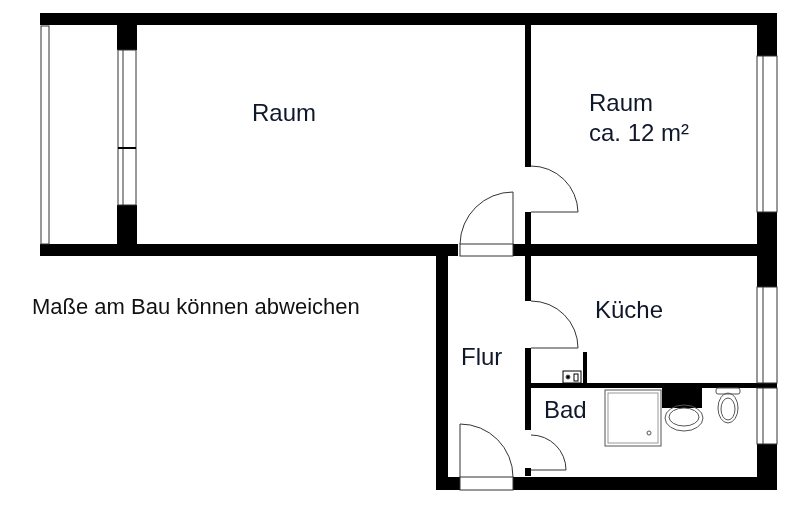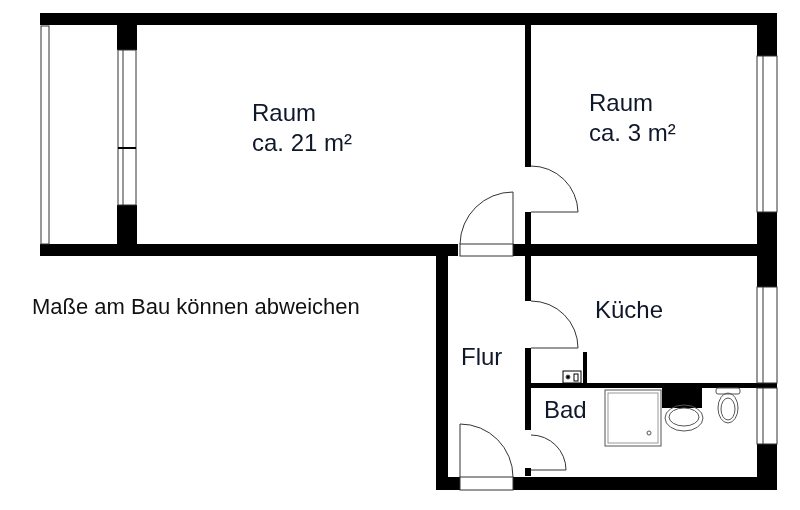--- a/index.html
+++ b/index.html
@@ -97,26 +97,25 @@
     <ellipse cx="684" cy="417" rx="15" ry="9"></ellipse>
 
     <rect x="716" y="388" width="24" height="6" rx="2"></rect>
     <ellipse cx="728" cy="408" rx="10" ry="15"></ellipse>
     <ellipse cx="728" cy="409" rx="7" ry="11"></ellipse>
   </g>
 </svg>
 
 <div class="label" style="left:252px; top:98px;">
   <div>Raum</div>
-  <div>ca. 21 m²</div>
 </div>
 
 <div class="label" style="left:589px; top:88px;">
   <div>Raum</div>
-  <div>ca. 3 m²</div>
+  <div>ca. 12 m²</div>
 </div>
 
 <div class="label" style="left:595px; top:295px;">
   <div>Küche</div>
 </div>
 
 <div class="label" style="left:461px; top:342px;">
   <div>Flur</div>
 </div>
 

